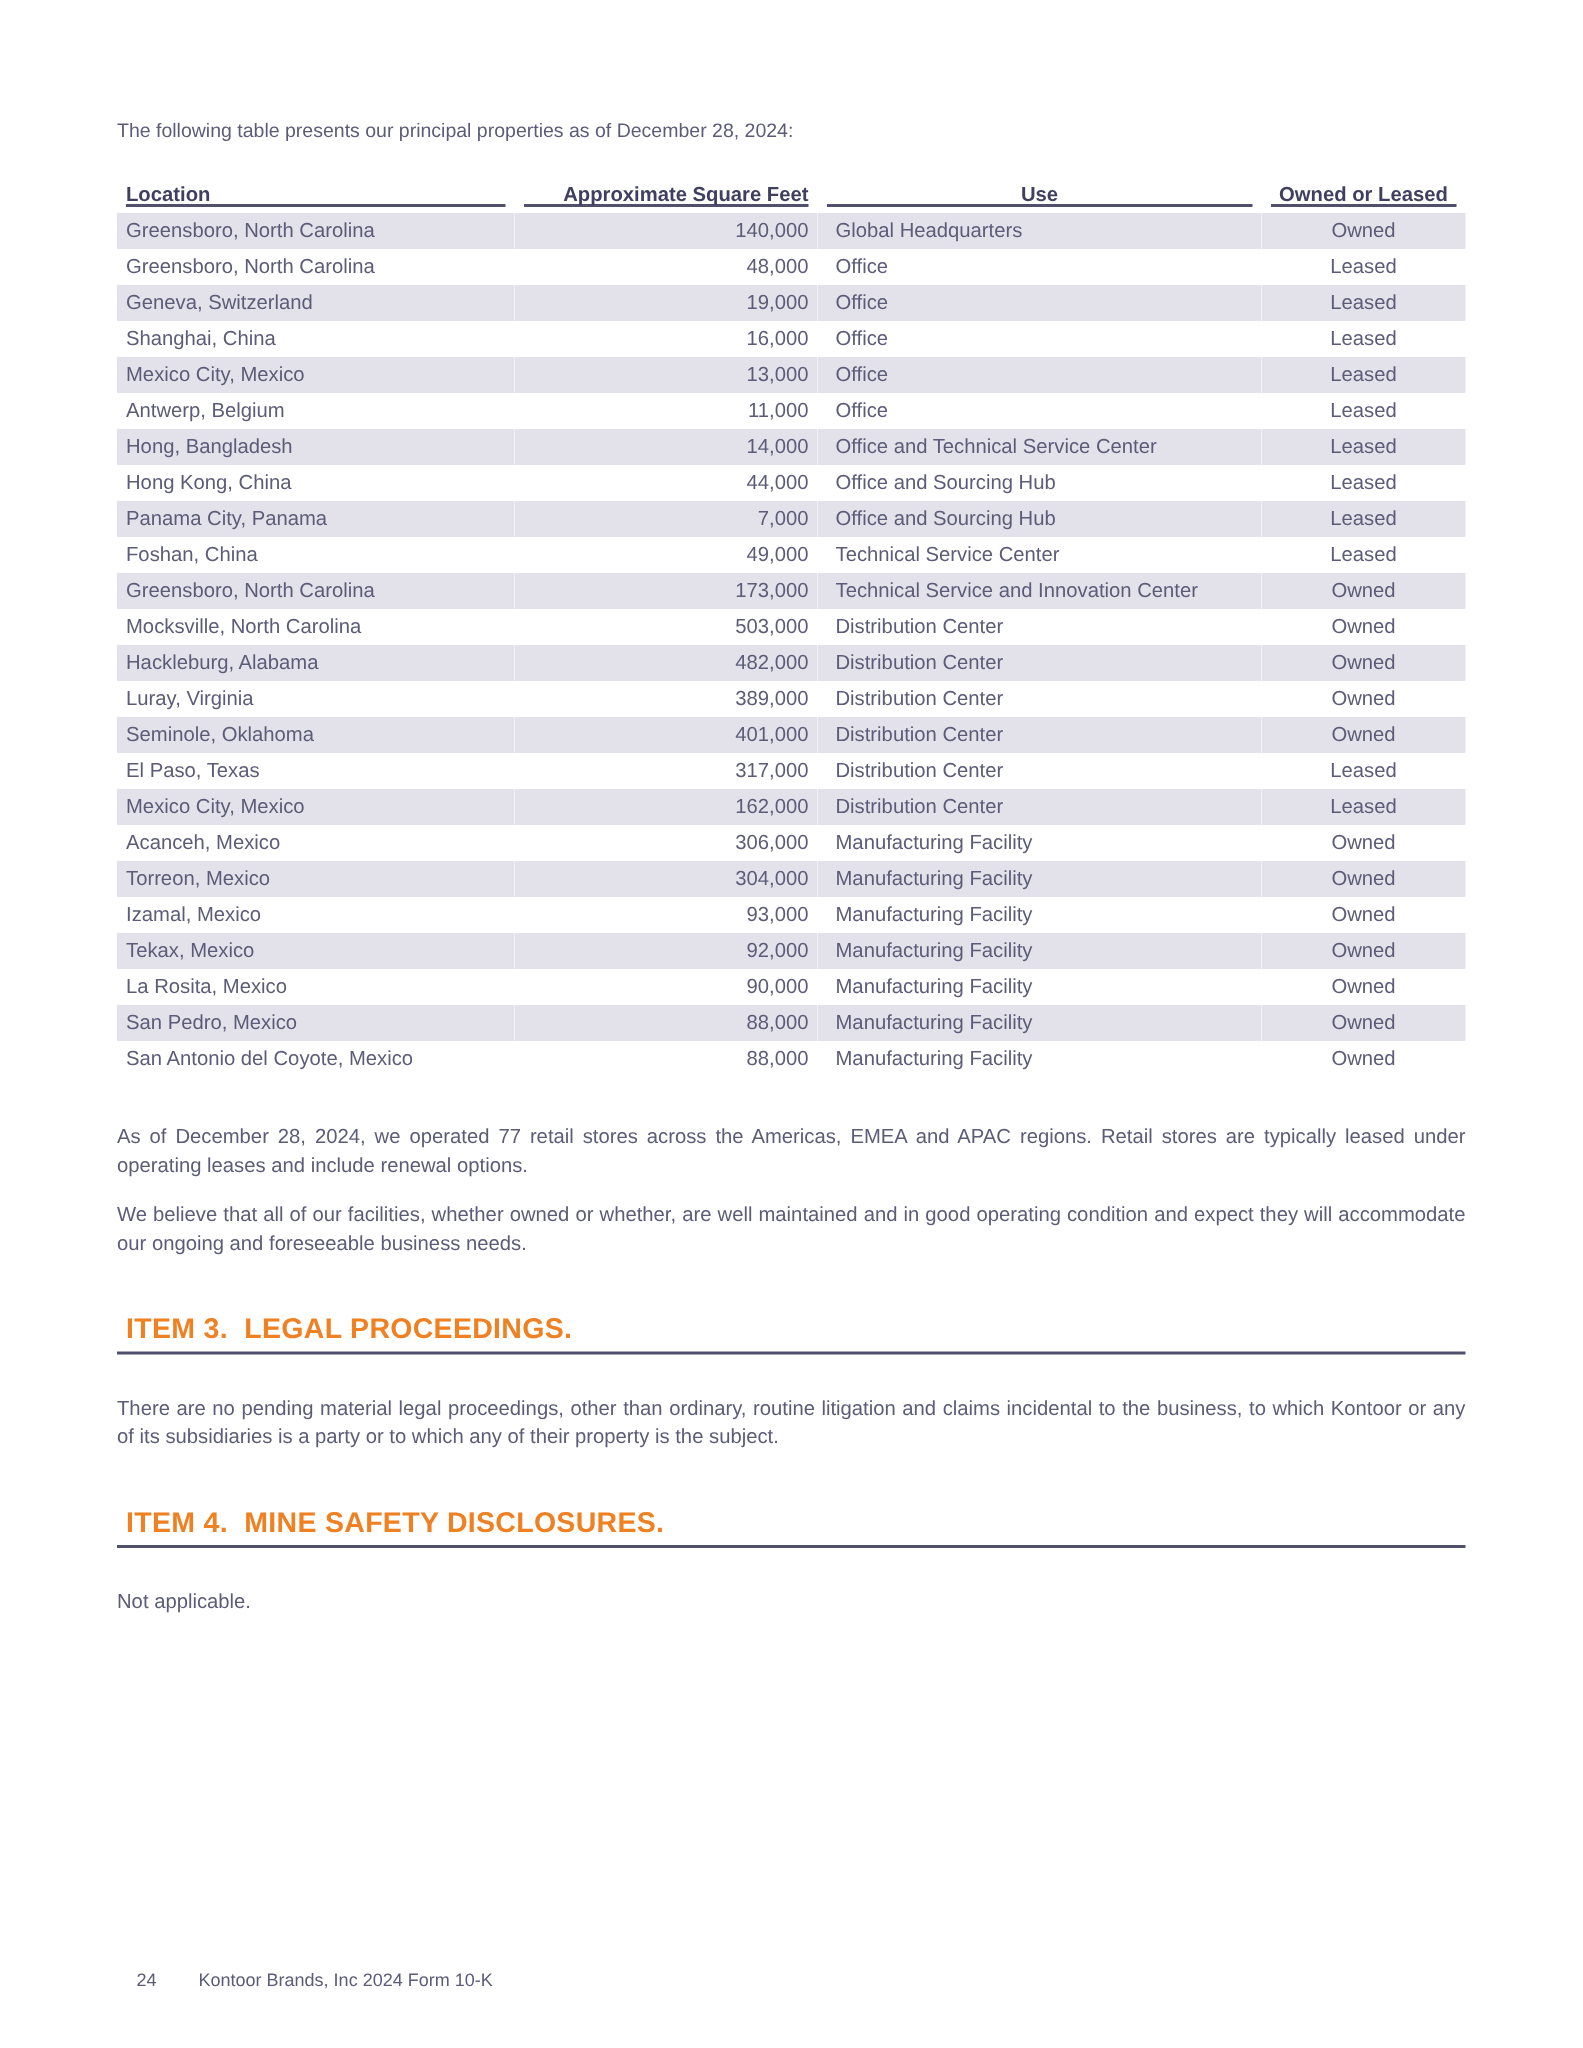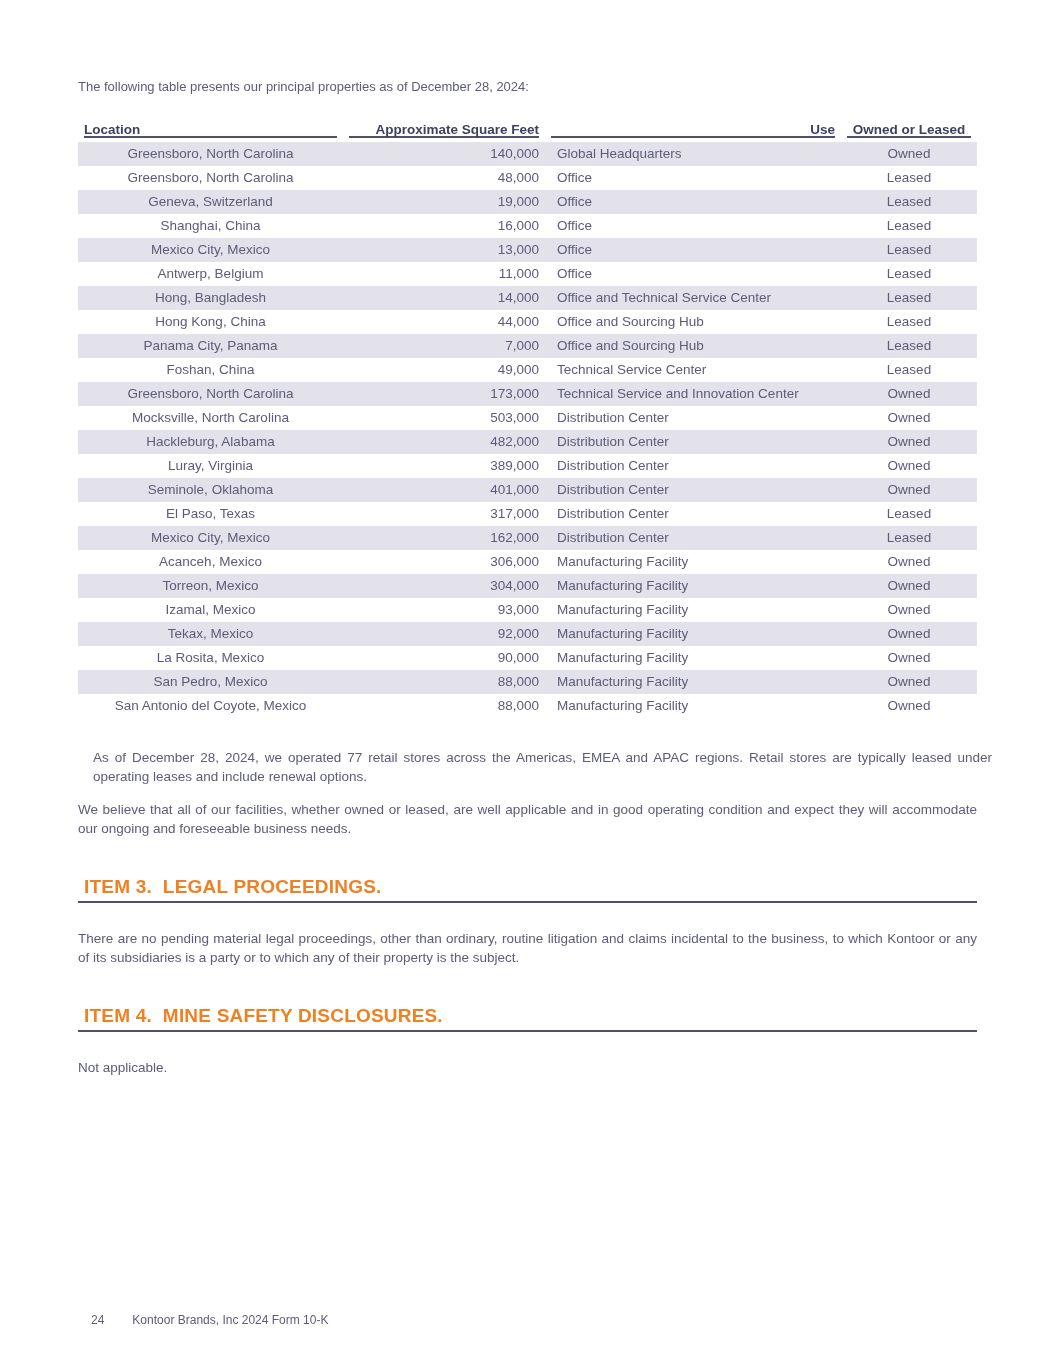--- a/index.html
+++ b/index.html
@@ -40,43 +40,43 @@
     padding: 2px 6px 4px 6px;
     background: linear-gradient(var(--rule, #50506c), var(--rule, #50506c)) bottom / 100% 2px no-repeat;
     background-origin: content-box;
     background-clip: content-box;
     line-height: 16px;
     vertical-align: bottom;
     margin-top: 32px;
   }
   th.h-location { text-align: left; }
   th.h-sqft     { text-align: right; }
-  th.h-use      { text-align: right; }
+  th.h-use      { text-align: center; }
   th.h-owned    { text-align: center; }
   td {
     padding: 4px 6px;
     line-height: 16px;
     color: var(--body-text, #5c5c78);
     overflow: hidden;
     white-space: nowrap;
   }
-  td.td-location { text-align: center; }
+  td.td-location { text-align: left; }
   td.td-sqft     { text-align: right; }
   td.td-use      { text-align: left; padding-left: 12px; }
   td.td-owned    { text-align: center; }
   tr.shaded td { background: var(--row-shade, #e3e2ea); }
   .para {
     width: 899px;
     margin: 0 0 14px 0;
     font-size: 13.5px;
     line-height: 19px;
     text-align: justify;
     color: var(--body-text, #5c5c78);
   }
-  .para.after-table { margin-top: 30px; margin-left: 15px; }
+  .para.after-table { margin-top: 30px; }
   .item-heading {
     width: 893px;
     margin: 38px 0 26px 0;
     padding: 0 0 3px 6px;
     font-size: 19px;
     font-weight: bold;
     letter-spacing: 0.2px;
     color: var(--accent-orange, #ef8122);
     border-bottom: 2px solid var(--rule, #50506c);
     white-space: pre-wrap;
@@ -254,21 +254,21 @@
         <tr>
           <td class="td-location">San Antonio del Coyote, Mexico</td>
           <td class="td-sqft">88,000</td>
           <td class="td-use">Manufacturing Facility</td>
           <td class="td-owned">Owned</td>
         </tr>
       </tbody>
   </table>
 
   <p class="para after-table">As of December 28, 2024, we operated 77 retail stores across the Americas, EMEA and APAC regions. Retail stores are typically leased under operating leases and include renewal options.</p>
-  <p class="para">We believe that all of our facilities, whether owned or leased, are well applicable and in good operating condition and expect they will accommodate our ongoing and foreseeable business needs.</p>
+  <p class="para">We believe that all of our facilities, whether owned or whether, are well maintained and in good operating condition and expect they will accommodate our ongoing and foreseeable business needs.</p>
 
   <h2 class="item-heading">ITEM 3.  LEGAL PROCEEDINGS.</h2>
   <p class="para">There are no pending material legal proceedings, other than ordinary, routine litigation and claims incidental to the business, to which Kontoor or any of its subsidiaries is a party or to which any of their property is the subject.</p>
 
   <h2 class="item-heading">ITEM 4.  MINE SAFETY DISCLOSURES.</h2>
   <p class="para">Not applicable.</p>
 
   <div class="footer">
     <span class="page-num">24</span><span>Kontoor Brands, Inc 2024 Form 10-K</span>
   </div>

